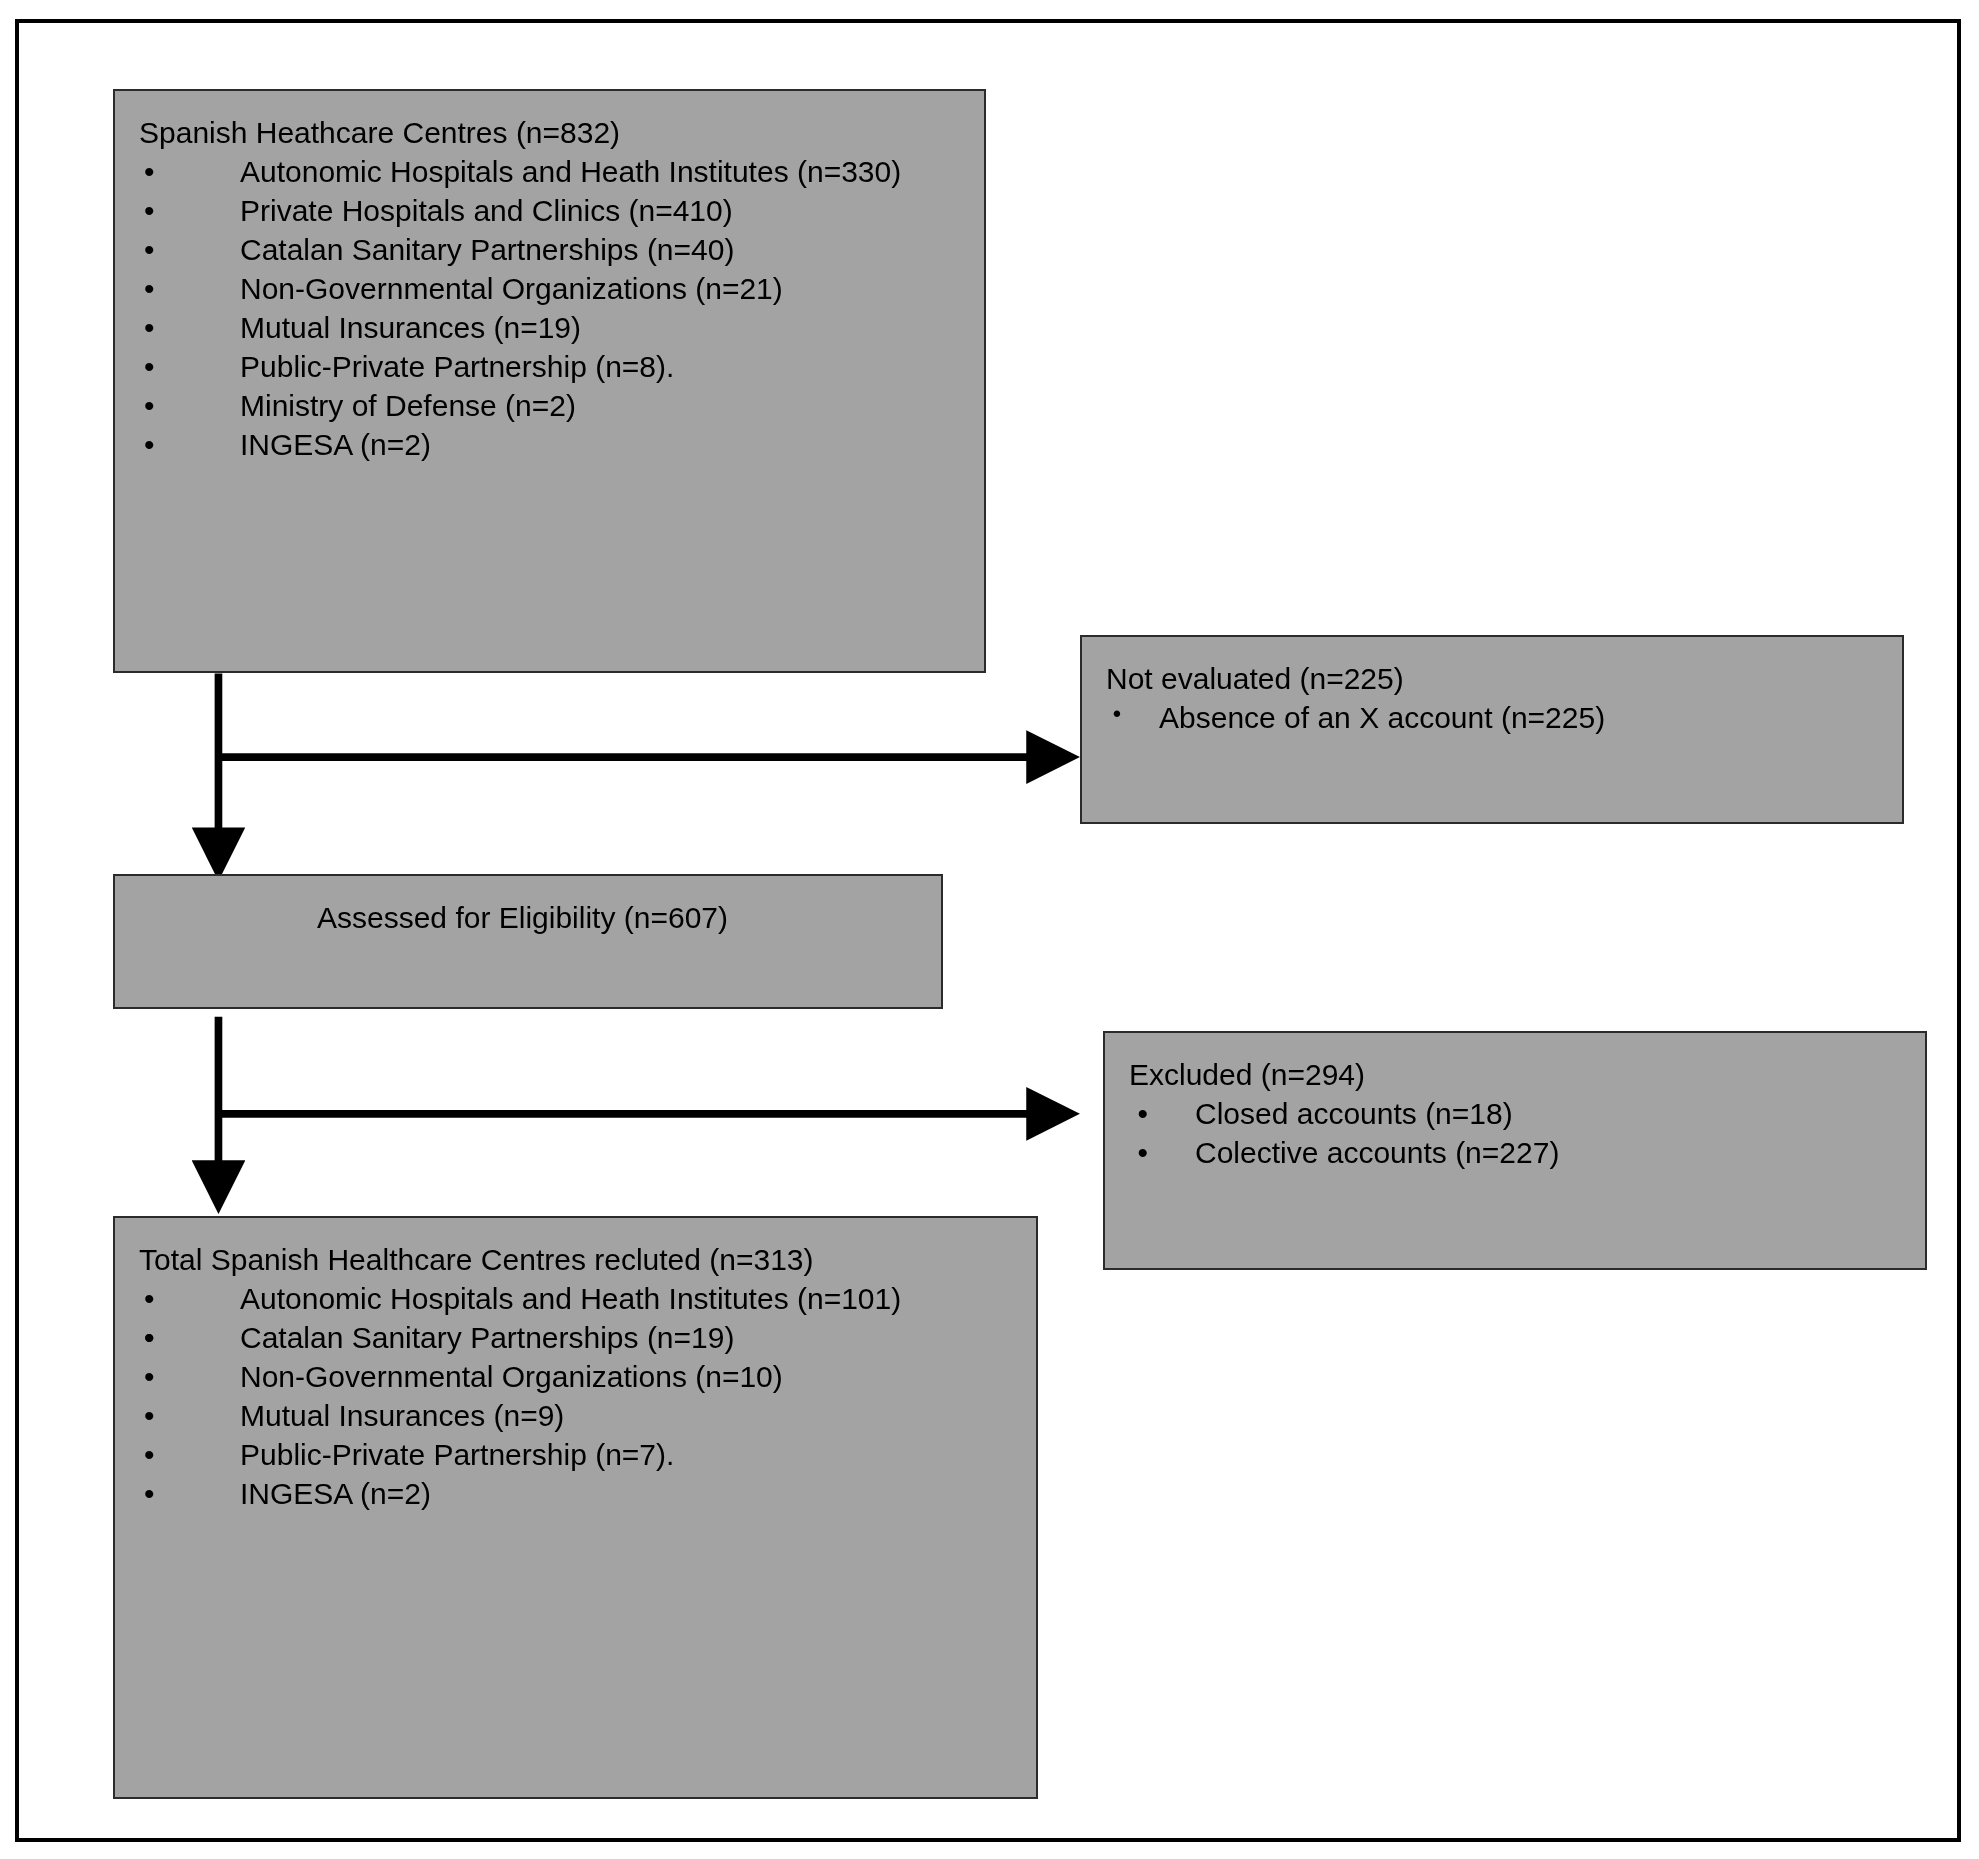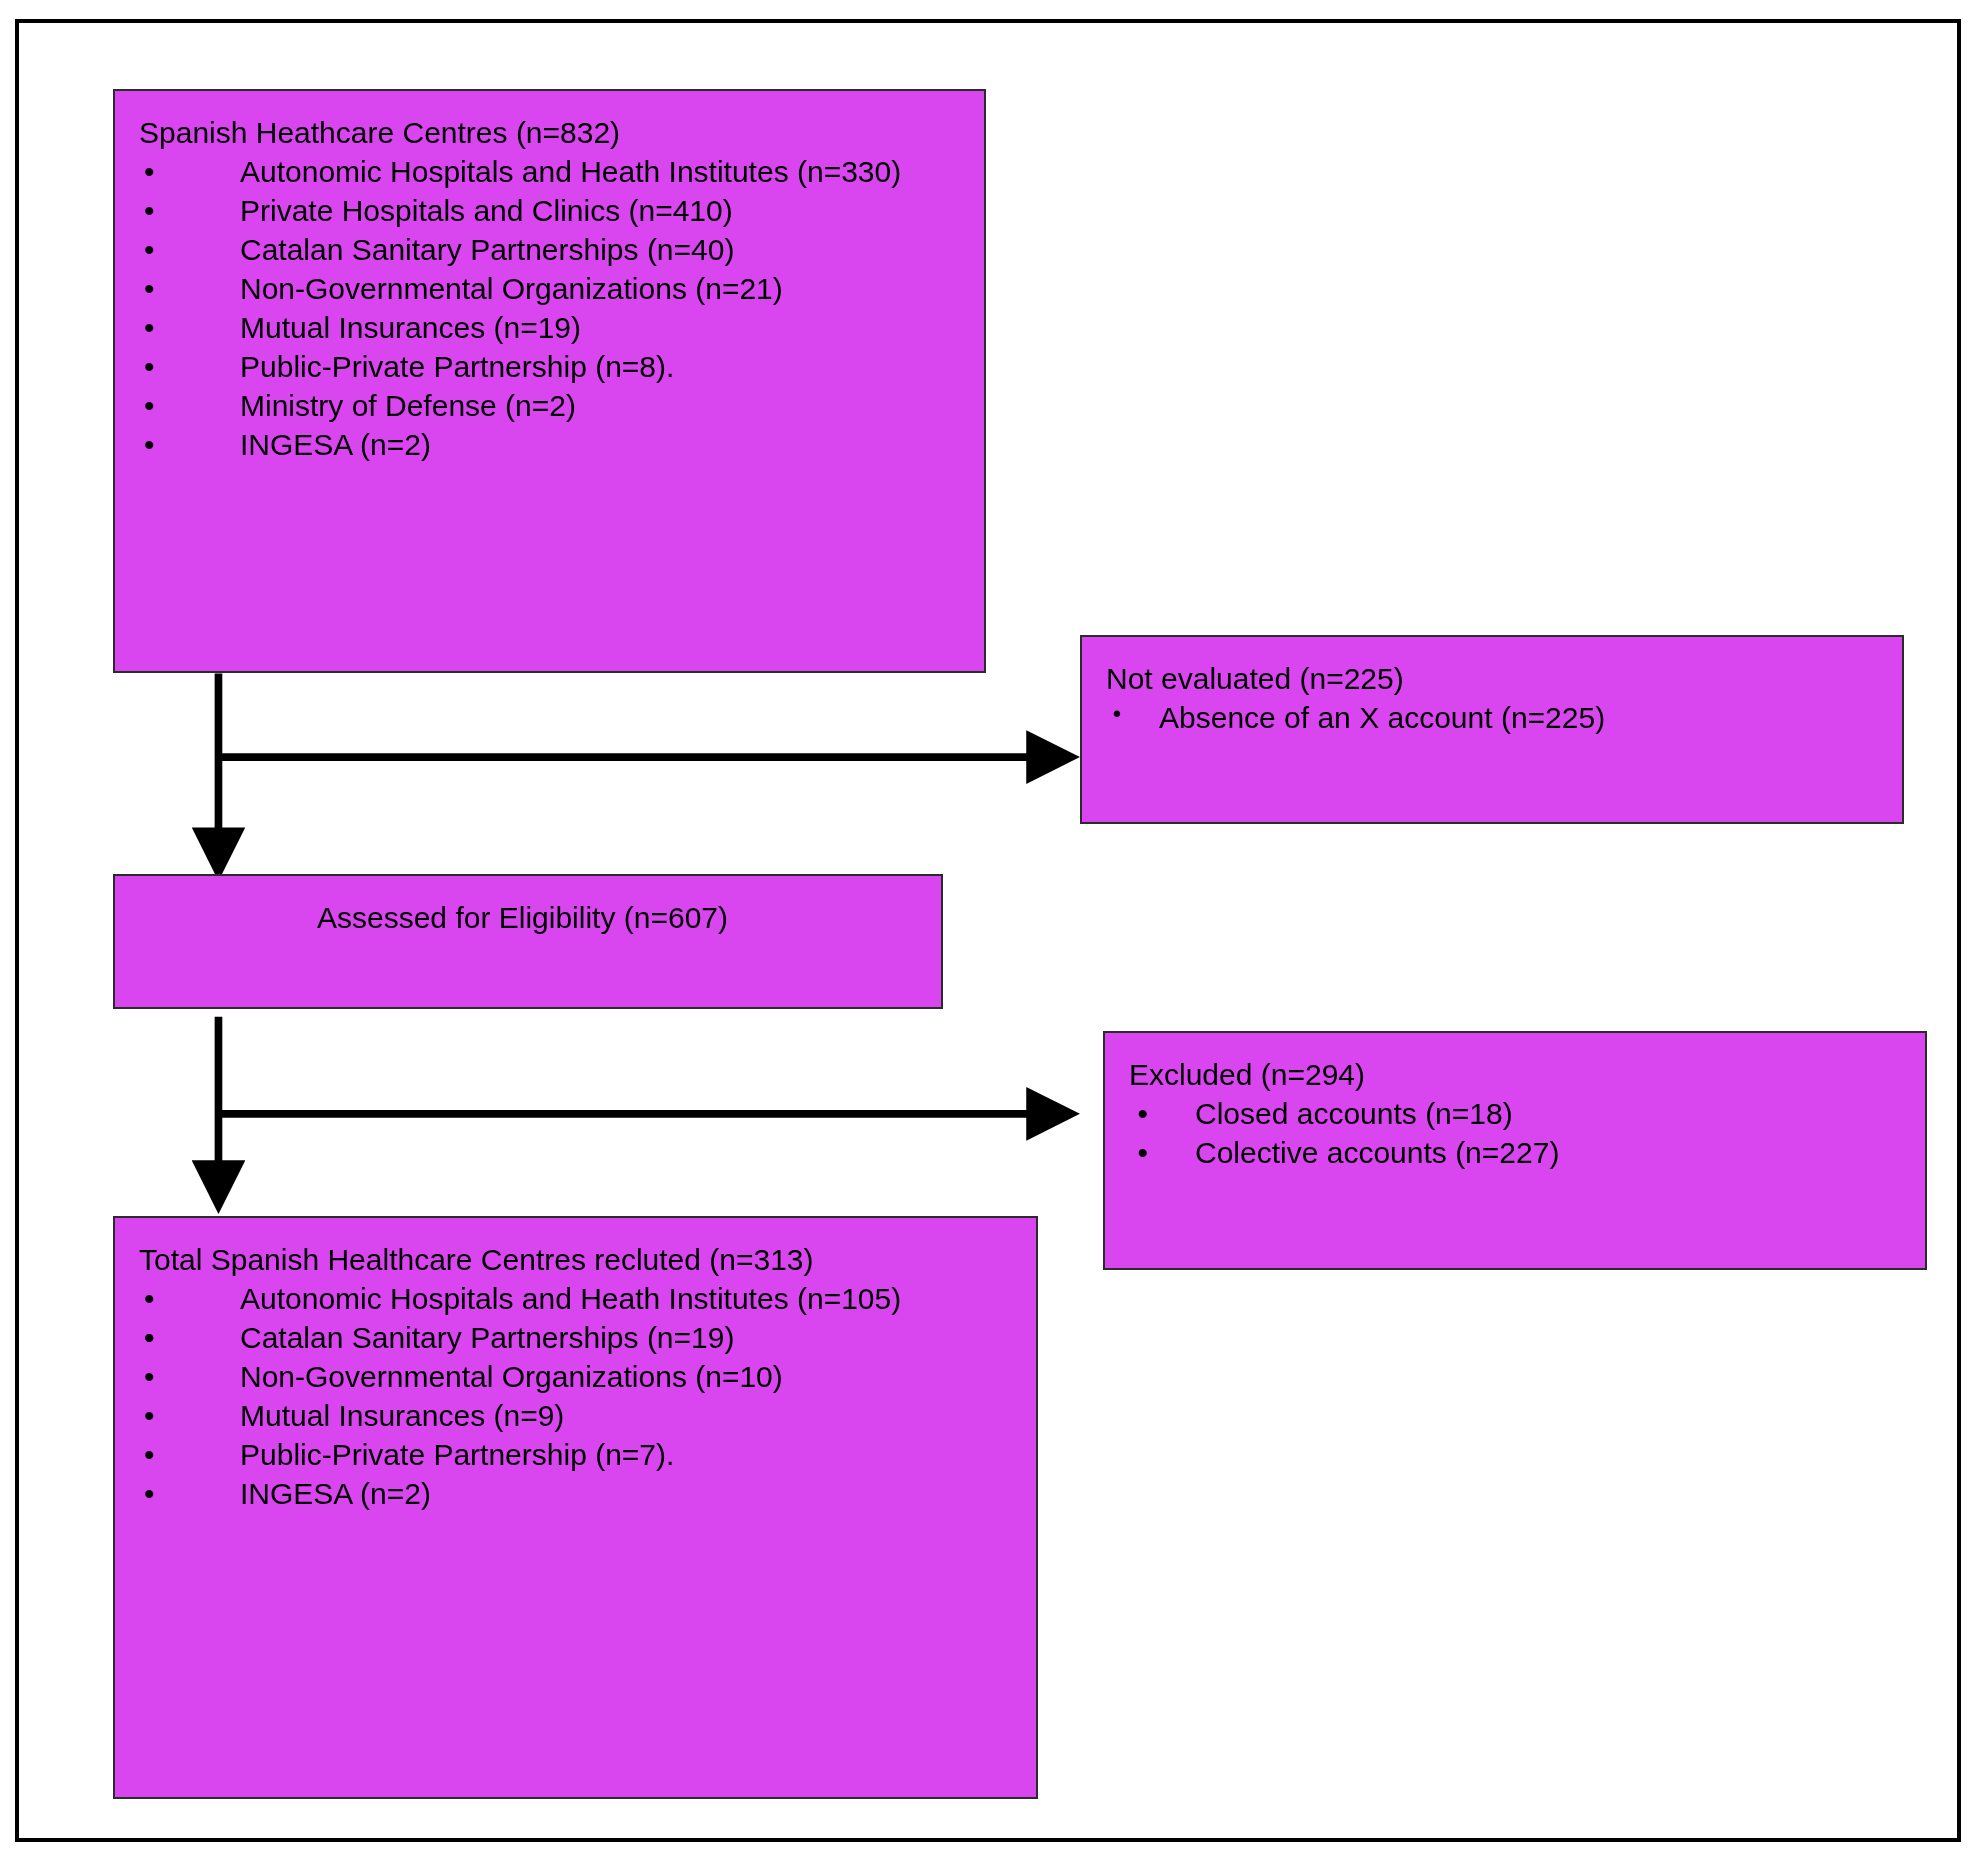--- a/index.html
+++ b/index.html
@@ -32,21 +32,21 @@
     border: 4.3px solid #000000;
     box-sizing: border-box;
     background: #ffffff;
   }
 
   
   .flow-box {
     position: absolute;
     box-sizing: border-box;
     border: 2.6px solid #2b2b2b;
-    background: #d946ef;
+    background: #a3a3a3;
     padding: 22px 35px 17px 24px;
   }
 
   .box-title {
     font-size: 30px;
     line-height: 1.30;
     color: #000000;
     white-space: nowrap;
   }
 
@@ -196,21 +196,21 @@
           <span class="li-text">Colective accounts (n=227)</span>
         </li>
     </ul>
   </div>
 
   <div class="flow-box" id="box-total">
     <div class="box-title">Total Spanish Healthcare Centres recluted (n=313)</div>
     <ul class="box-list">
       <li>
           <span class="bullet">•</span>
-          <span class="li-text">Autonomic Hospitals and Heath Institutes (n=105)</span>
+          <span class="li-text">Autonomic Hospitals and Heath Institutes (n=101)</span>
         </li>
       <li>
           <span class="bullet">•</span>
         </li>
       <li>
           <span class="bullet">•</span>
           <span class="li-text">Catalan Sanitary Partnerships (n=19)</span>
         </li>
       <li>
           <span class="bullet">•</span>

